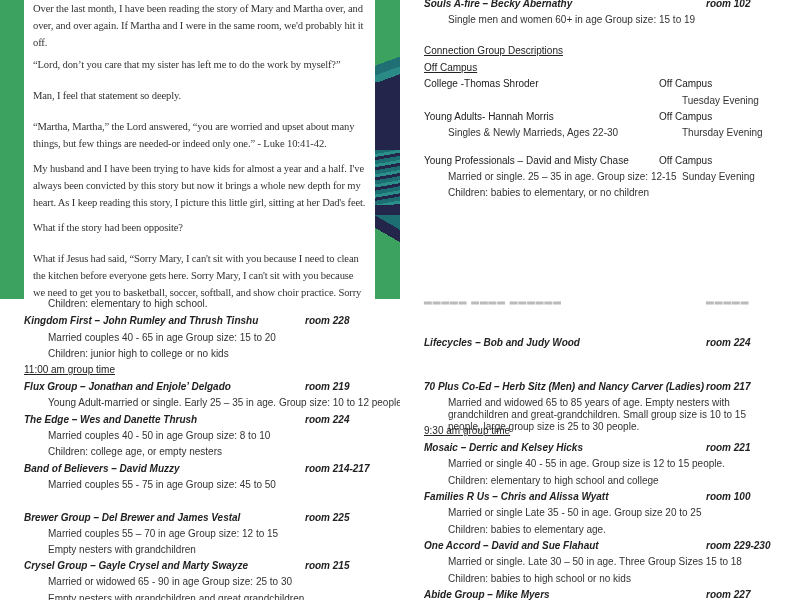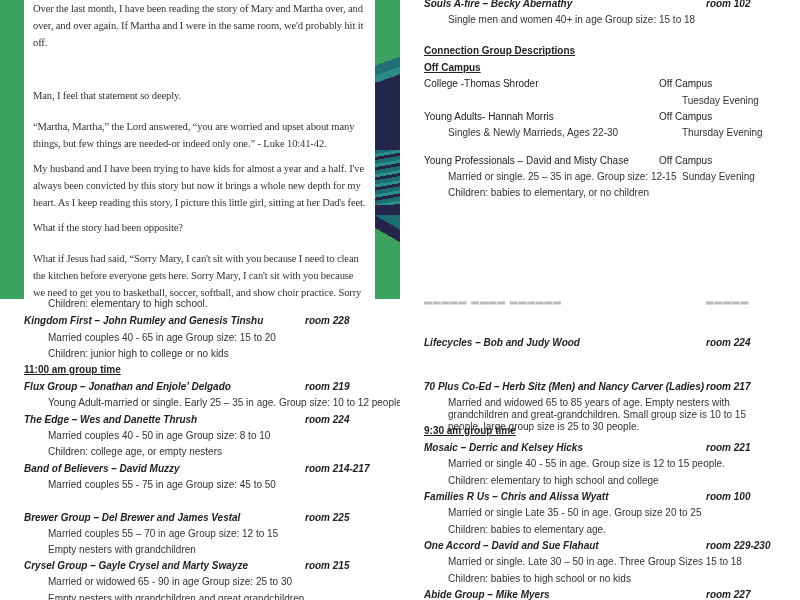--- a/index.html
+++ b/index.html
@@ -12,53 +12,54 @@
   #blog .deco .teal1 { position:absolute; left:0; top:52px; width:25px; height:30px; background:linear-gradient(160deg,#3ba35f 0 35%,#1f6f74 35% 60%,#2a8a86 60% 80%,#23264a 80%); }
   #blog .deco .teal2 { position:absolute; left:0; top:150px; width:25px; height:55px; background:repeating-linear-gradient(170deg,#1d6e72 0 4px,#2a8f88 4px 7px,#23264a 7px 10px); }
   #blog .deco .teal3 { position:absolute; left:0; top:215px; width:25px; height:35px; background:linear-gradient(30deg,#3ba35f 0 45%,#23264a 45% 70%,#1d6e72 70%); }
   #blog .card { position:absolute; left:24px; top:-8px; width:351px; height:307px; background:#fff; padding:0; }
   #blog .card p { margin:0; position:absolute; left:9px; width:334px; font-size:10.6px; line-height:17px; color:#333; letter-spacing:-0.15px; }
   
   .doc { font-family:"Liberation Sans", sans-serif; color:#222; font-size:10px; }
   .doc .row { position:absolute; white-space:nowrap; }
   .doc .title { font-weight:bold; font-style:italic; }
   .doc .hdr { font-weight:normal; }
-  .doc .ul { text-decoration:underline; font-weight:bold; }
+  .doc .ul { text-decoration:underline; font-weight:normal; }
   .doc .room { font-weight:bold; font-style:italic; }
   .doc .desc { color:#333; }
   .doc .wrap { white-space:normal; }
   #doc-tr { left:400px; top:0; width:400px; height:299px; }
   #doc-bl { left:0; top:299px; width:400px; height:301px; }
   #doc-br { left:400px; top:299px; width:400px; height:301px; }
   .faded { color:#bbb; letter-spacing:1px; }
 </style>
 </head>
 <body>
 
 <div class="panel" id="blog">
   <div class="card">
     <p style="top:8px">Over the last month, I have been reading the story of Mary and Martha over, and over, and over again. If Martha and I were in the same room, we'd probably hit it off.</p>
+    <p style="top:64px">“Lord, don’t you care that my sister has left me  to do the work by myself?”</p>
     <p style="top:95px">Man, I feel that statement so deeply.</p>
     <p style="top:126px">“Martha, Martha,” the Lord answered, “you are worried and upset about many things, but few things are needed-or indeed only one.” - Luke 10:41-42.</p>
     <p style="top:227px">What if the story had been opposite?</p>
     <p style="top:168px">My husband and I have been trying to have kids for almost a year and a half. I've always been convicted by this story but now it brings a whole new depth for my heart. As I keep reading this story, I picture this little girl, sitting at her Dad's feet.</p>
     <p style="top:258px">What if Jesus had said, “Sorry Mary, I can't sit with you because I need to clean the kitchen before everyone gets here. Sorry Mary, I can't sit with you because we need to get you to basketball, soccer, softball, and show choir  practice. Sorry</p>
   </div>
   <div class="deco">
     <div class="navy"></div>
     <div class="teal1"></div>
     <div class="teal2"></div>
     <div class="teal3"></div>
   </div>
 </div>
 
 <div class="panel doc" id="doc-tr">
   <div class="row title" style="left:24px;top:-2px">Souls A-fire – Becky Abernathy</div>
   <div class="row room" style="left:306px;top:-2px">room 102</div>
-  <div class="row desc" style="left:48px;top:14px">Single men and women 40+ in age Group size: 15 to 18</div>
+  <div class="row desc" style="left:48px;top:14px">Single men and women 60+ in age Group size: 15 to 19</div>
 
   <div class="row ul" style="left:24px;top:45px">Connection Group Descriptions</div>
   <div class="row ul" style="left:24px;top:62px">Off Campus</div>
 
   <div class="row hdr" style="left:24px;top:78px">College -Thomas Shroder</div>
   <div class="row hdr" style="left:259px;top:78px">Off Campus</div>
   <div class="row desc" style="left:282px;top:95px">Tuesday Evening</div>
 
   <div class="row hdr" style="left:24px;top:111px">Young Adults- Hannah Morris</div>
   <div class="row hdr" style="left:259px;top:111px">Off Campus</div>
@@ -68,21 +69,21 @@
   <div class="row hdr" style="left:24px;top:155px">Young Professionals – David and Misty Chase</div>
   <div class="row hdr" style="left:259px;top:155px">Off Campus</div>
   <div class="row desc" style="left:48px;top:171px">Married or single. 25 – 35 in age. Group size: 12-15</div>
   <div class="row desc" style="left:282px;top:171px">Sunday Evening</div>
   <div class="row desc" style="left:48px;top:187px">Children: babies to elementary, or no children</div>
 </div>
 
 <div class="panel doc" id="doc-bl">
   <div class="row desc" style="left:48px;top:-1px">Children: elementary to high school.</div>
 
-  <div class="row title" style="left:24px;top:16px">Kingdom First – John Rumley and Genesis Tinshu</div>
+  <div class="row title" style="left:24px;top:16px">Kingdom First – John Rumley and Thrush Tinshu</div>
   <div class="row room" style="left:305px;top:16px">room 228</div>
   <div class="row desc" style="left:48px;top:33px">Married couples 40 - 65 in age Group size: 15 to 20</div>
   <div class="row desc" style="left:48px;top:49px">Children: junior high to college or no kids</div>
 
   <div class="row ul" style="left:24px;top:65px">11:00 am group time</div>
 
   <div class="row title" style="left:24px;top:82px">Flux Group – Jonathan and Enjole’ Delgado</div>
   <div class="row room" style="left:305px;top:82px">room 219</div>
   <div class="row desc" style="left:48px;top:98px">Young Adult-married or single. Early 25 – 35 in age. Group size: 10 to 12 people.</div>
 

